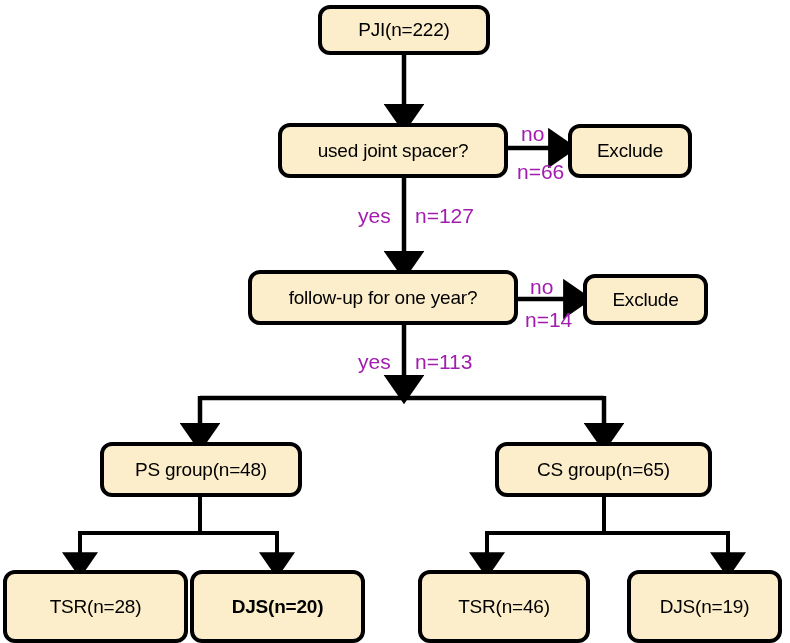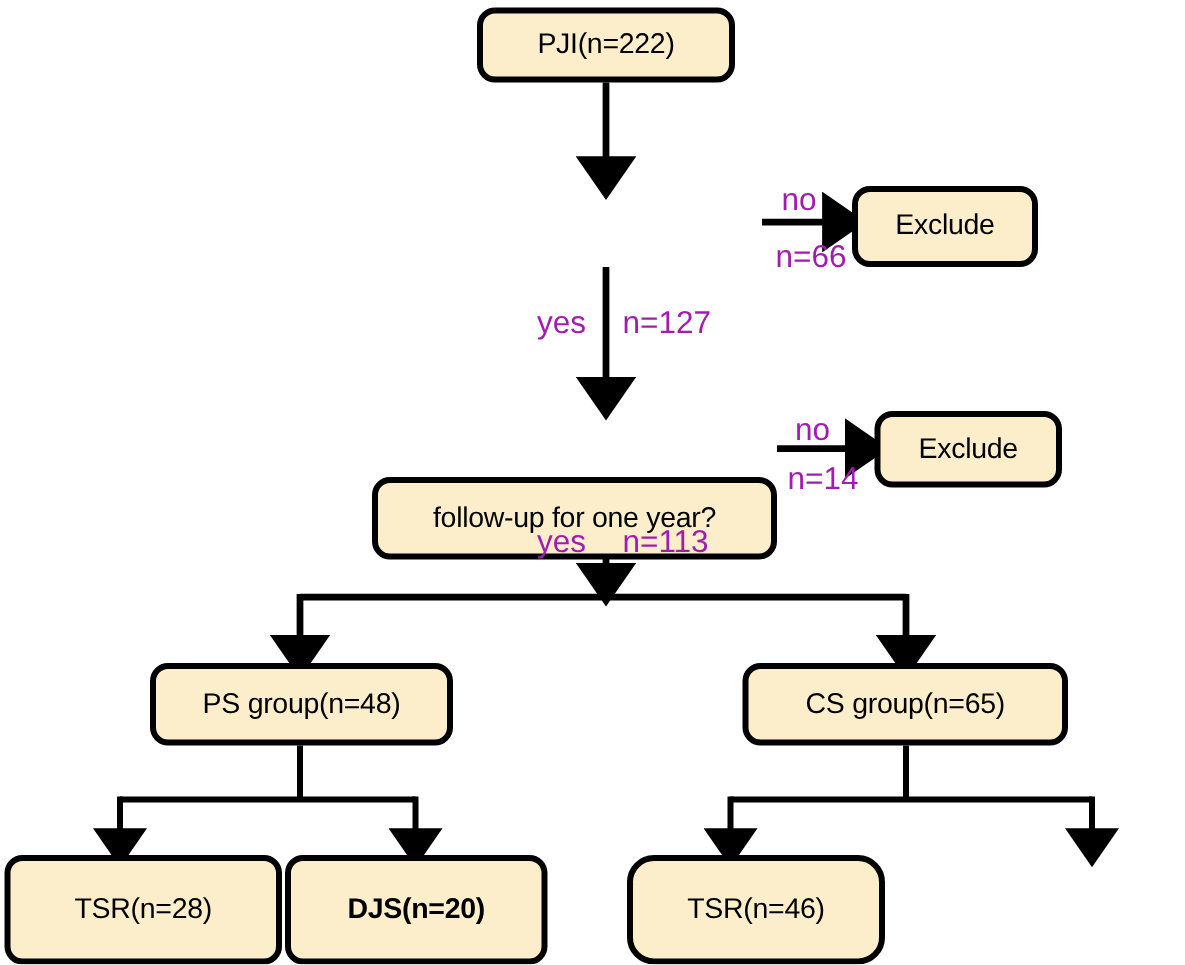--- a/index.html
+++ b/index.html
@@ -80,37 +80,39 @@
     <line x1="277" y1="531" x2="277" y2="561" stroke="#000000" stroke-width="4" marker-end="url(#arrow)"></line>
 
     <line x1="604" y1="497" x2="604" y2="533" stroke="#000000" stroke-width="4"></line>
     <line x1="487" y1="533" x2="728" y2="533" stroke="#000000" stroke-width="4"></line>
     <line x1="487" y1="531" x2="487" y2="561" stroke="#000000" stroke-width="4" marker-end="url(#arrow)"></line>
     <line x1="728" y1="531" x2="728" y2="561" stroke="#000000" stroke-width="4" marker-end="url(#arrow)"></line>
   </svg>
 
   <div class="node" style="left:318px; top:5px; width:172px; height:50px;">PJI(n=222)</div>
 
+  <div class="node" style="left:278px; top:123px; width:230px; height:55px;">used joint spacer?</div>
 
   <div class="node" style="left:568px; top:124px; width:124px; height:54px;">Exclude</div>
 
-  <div class="node" style="left:248px; top:270px; width:270px; height:55px;margin-top:48px;">follow-up for one year?</div>
+  <div class="node" style="left:248px; top:270px; width:270px; height:55px;">follow-up for one year?</div>
 
   <div class="node" style="left:583px; top:274px; width:125px; height:51px;">Exclude</div>
 
   <div class="node" style="left:100px; top:442px; width:202px; height:55px;">PS group(n=48)</div>
 
   <div class="node" style="left:495px; top:442px; width:217px; height:55px;">CS group(n=65)</div>
 
   <div class="node" style="left:3px; top:570px; width:185px; height:73px;">TSR(n=28)</div>
 
   <div class="node" style="left:190px; top:570px; width:175px; height:73px;font-weight:bold;">DJS(n=20)</div>
 
-  <div class="node" style="left:418px; top:570px; width:172px; height:73px;border-radius:18px;">TSR(n=46)</div>
+  <div class="node" style="left:418px; top:570px; width:172px; height:73px;">TSR(n=46)</div>
 
+  <div class="node" style="left:627px; top:570px; width:155px; height:73px;">DJS(n=19)</div>
 
   <div class="edge-label" style="left:521px; top:122px;">no</div>
 
   <div class="edge-label" style="left:517px; top:160px;">n=66</div>
 
   <div class="edge-label" style="left:358px; top:204px;">yes</div>
 
   <div class="edge-label" style="left:415px; top:204px;">n=127</div>
 
   <div class="edge-label" style="left:530px; top:275px;">no</div>

